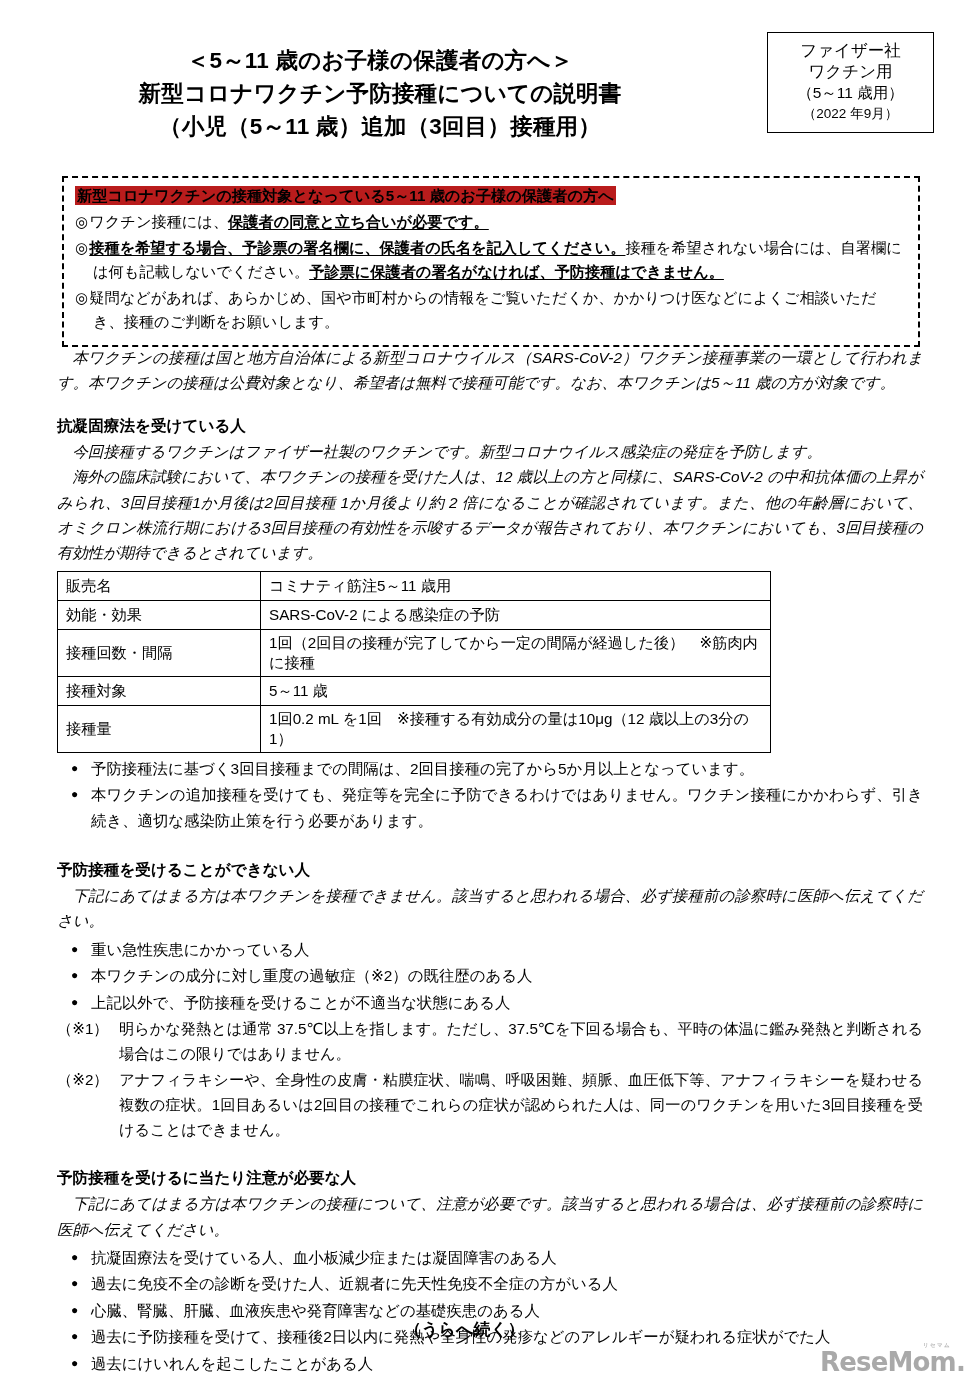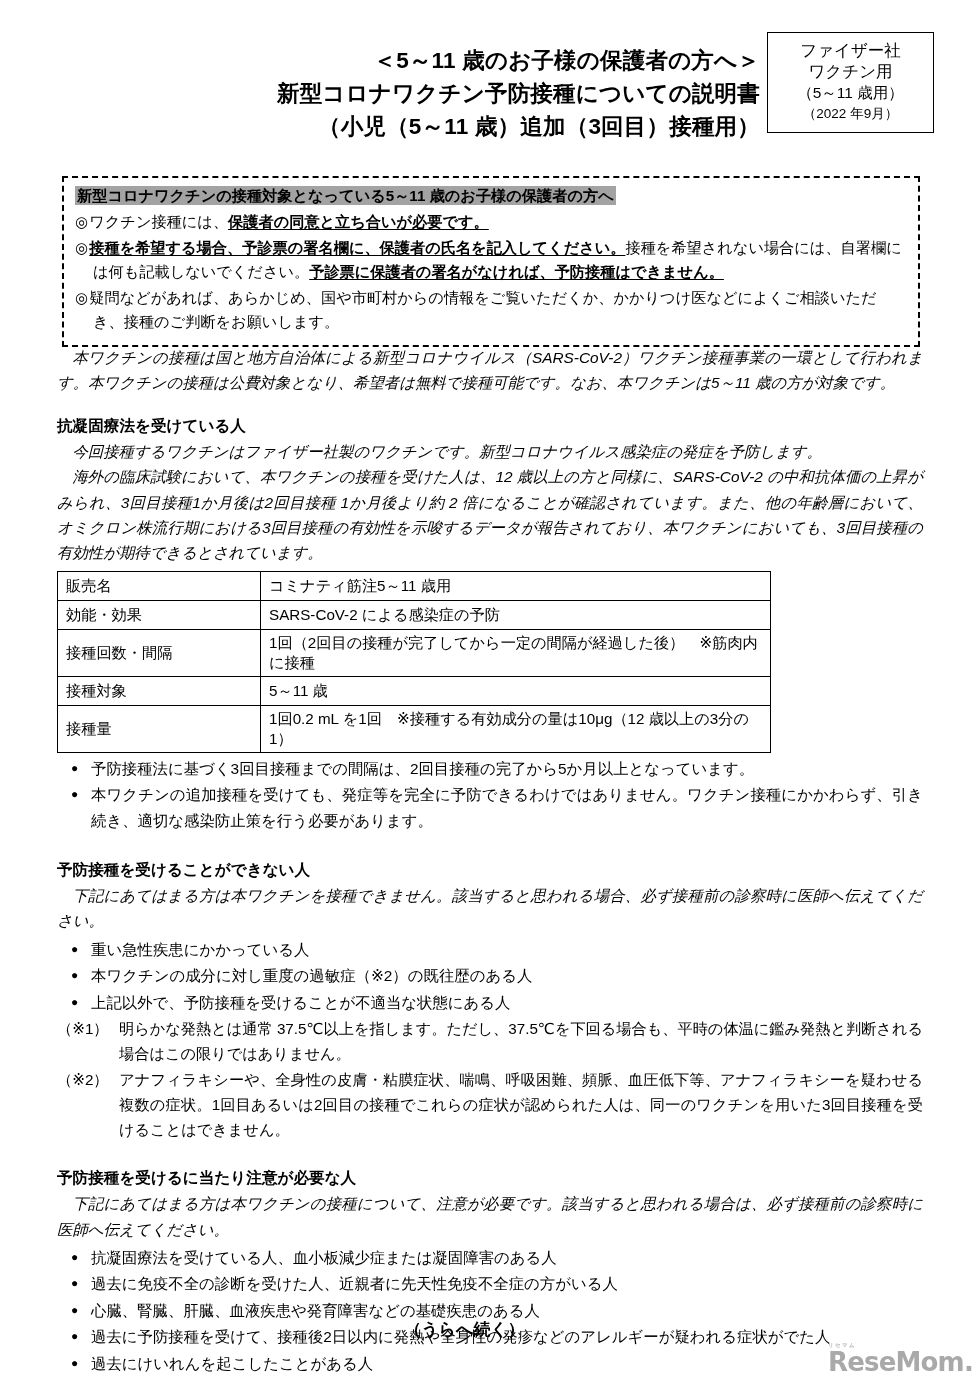--- a/index.html
+++ b/index.html
@@ -24,21 +24,21 @@
   
   .header {
     position: relative;
     height: 150px;
   }
   .title-block {
     position: absolute;
     left: 0;
     top: 44px;
     width: 760px;
-    text-align: right;
+    text-align: center;
     font-weight: bold;
     font-size: 22.5px;
     line-height: 33px;
     letter-spacing: 0.2px;
   }
   .title-line { white-space: nowrap; }
 
   .product-box {
     position: absolute;
     right: 45px;
@@ -65,21 +65,21 @@
     box-sizing: border-box;
     padding: 7px 11px 9px 11px;
   }
   .notice-head {
     font-weight: bold;
     font-size: 15.2px;
     line-height: 22px;
     margin-bottom: 3px;
   }
   .notice-head span.hl {
-    background: #a3a3a3;
+    background: #b91c1c;
     padding: 1px 2px;
   }
   .notice-item {
     font-size: 15.2px;
     line-height: 24.5px;
     padding-left: 18px;
     text-indent: -18px;
     margin-bottom: 1px;
   }
   .notice-item .marker { margin-right: 1px; }
@@ -166,22 +166,23 @@
     position: absolute;
     left: 0;
     top: 1318px;
     width: 929px;
     text-align: center;
     font-weight: bold;
     font-size: 17px;
   }
   .watermark {
     position: absolute;
-    right: 6px;
+    right: 14px;
     bottom: 14px;
+    text-align: right;
     user-select: none;
   }
   .watermark .ruby {
     font-size: 5.5px;
     color: #b8b8b8;
     letter-spacing: 1.4px;
     display: block;
     margin: 0 14px -2px 0;
     font-weight: bold;
   }

